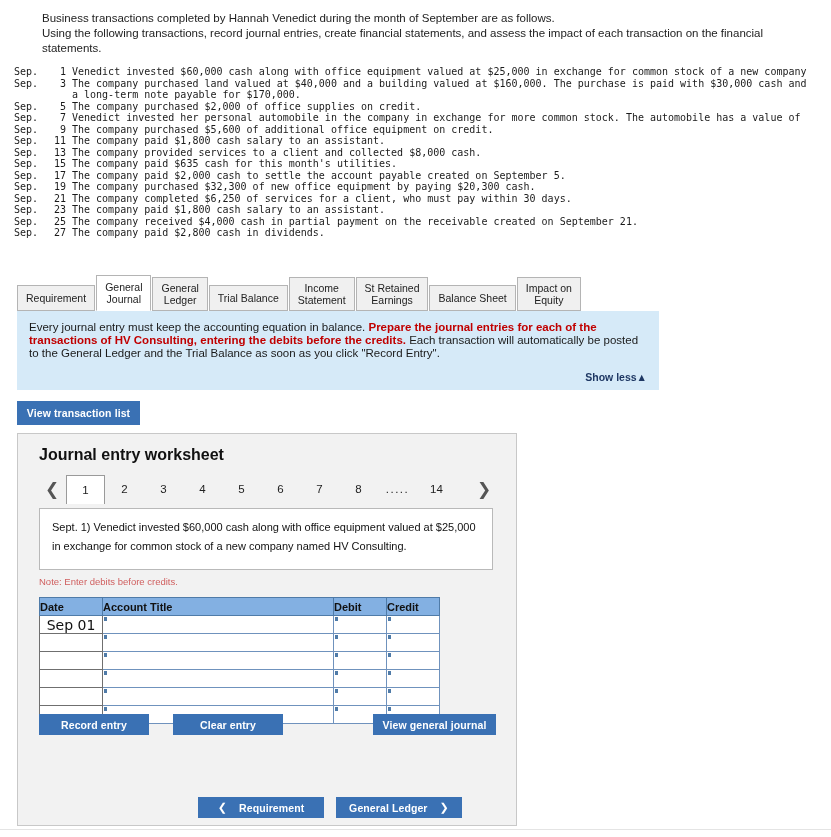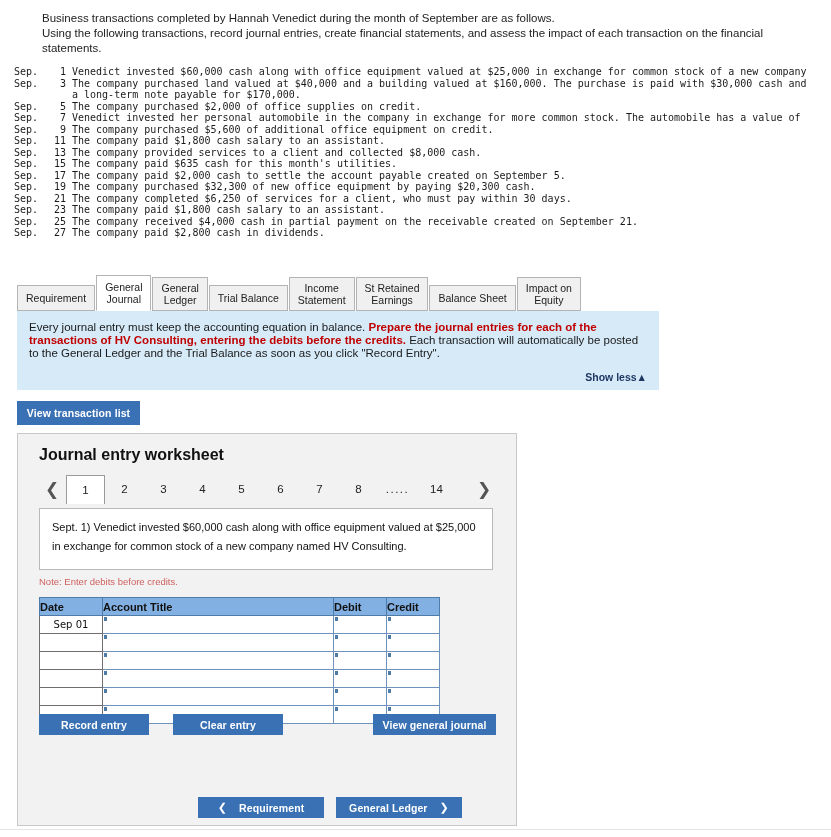--- a/index.html
+++ b/index.html
@@ -235,21 +235,21 @@
     padding: 0;
     text-align: left;
   }
   .jtable td {
     border: 1px solid #6f6f6f;
     padding: 0;
     height: 17px;
     background: #ffffff;
   }
   .jtable td.cell-date {
-    font-size: 10px;
+    font-size: 14px;
     text-align: center;
     color: #111;
     font-family: "DejaVu Sans", sans-serif;
   }
   .jtable td.cell-input {
     border: 1px solid #6f92bd;
     background: #ffffff;
     position: relative;
   }
   .jtable td.cell-input::before {

